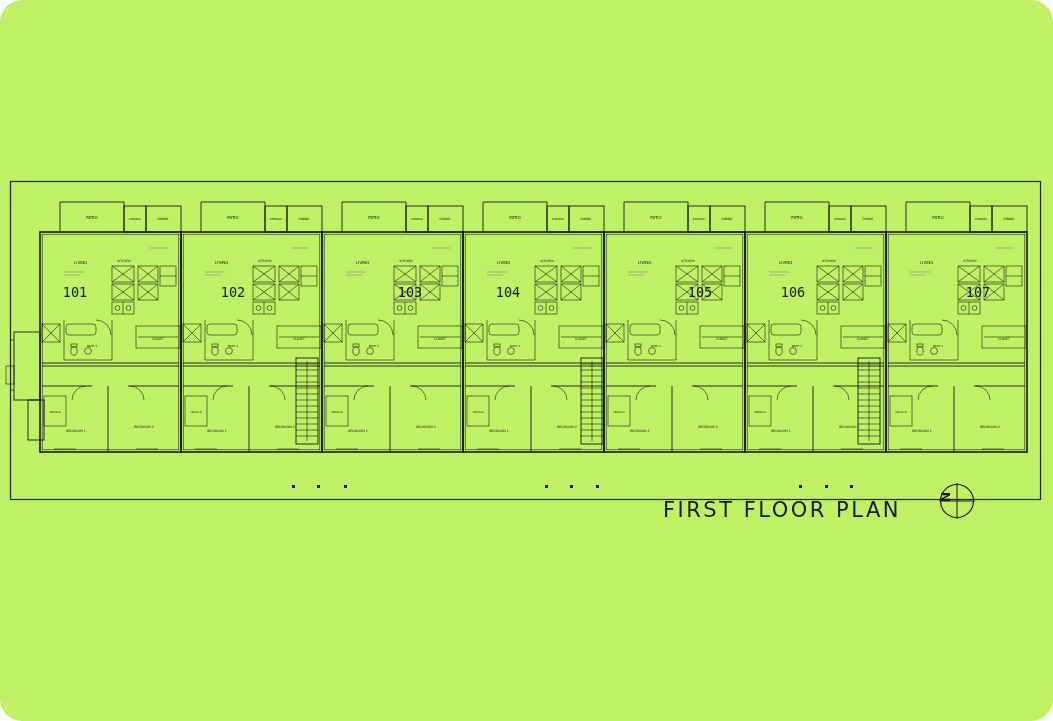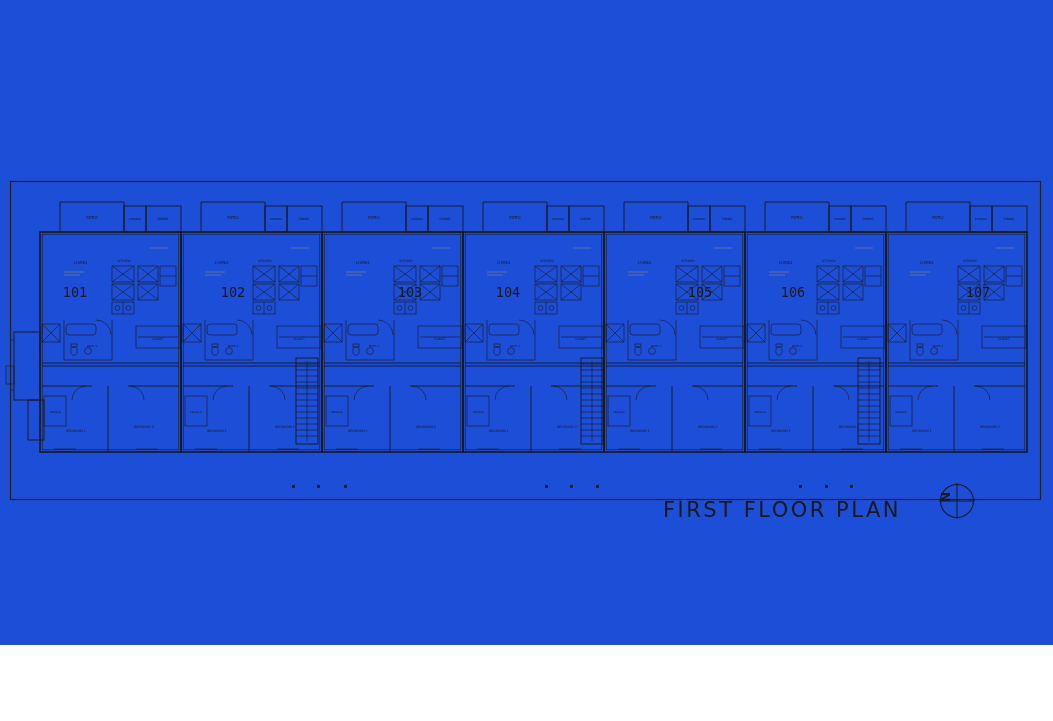--- a/index.html
+++ b/index.html
@@ -1,21 +1,22 @@
 <!DOCTYPE html>
 <html><head>
 <meta charset="utf-8">
 <style>
   html,body{margin:0;padding:0;background:#ffffff;}
   .sheet{
     position:relative;
-    width:1053px;height:645px;
-    background:#1d4ed8;
+    width:1053px;height:721px;
+    background:#bef264;
     font-family:"DejaVu Sans", "Liberation Sans", sans-serif;
     overflow:hidden;
+    border-radius:22px;
   }
   svg{position:absolute;top:0;left:0;}
   text{fill:#1a1a1a;}
   .ink{stroke:#1a1a1a;fill:none;}
   .thin{stroke-width:.6;}
   .med{stroke-width:.9;}
   .thick{stroke-width:1.6;}
   .gray{stroke:#888;fill:none;stroke-width:.6;}
   .lbl{font-family:"DejaVu Sans","Liberation Sans",sans-serif;}
   .mono{font-family:"DejaVu Sans Mono","Liberation Mono",monospace;}

